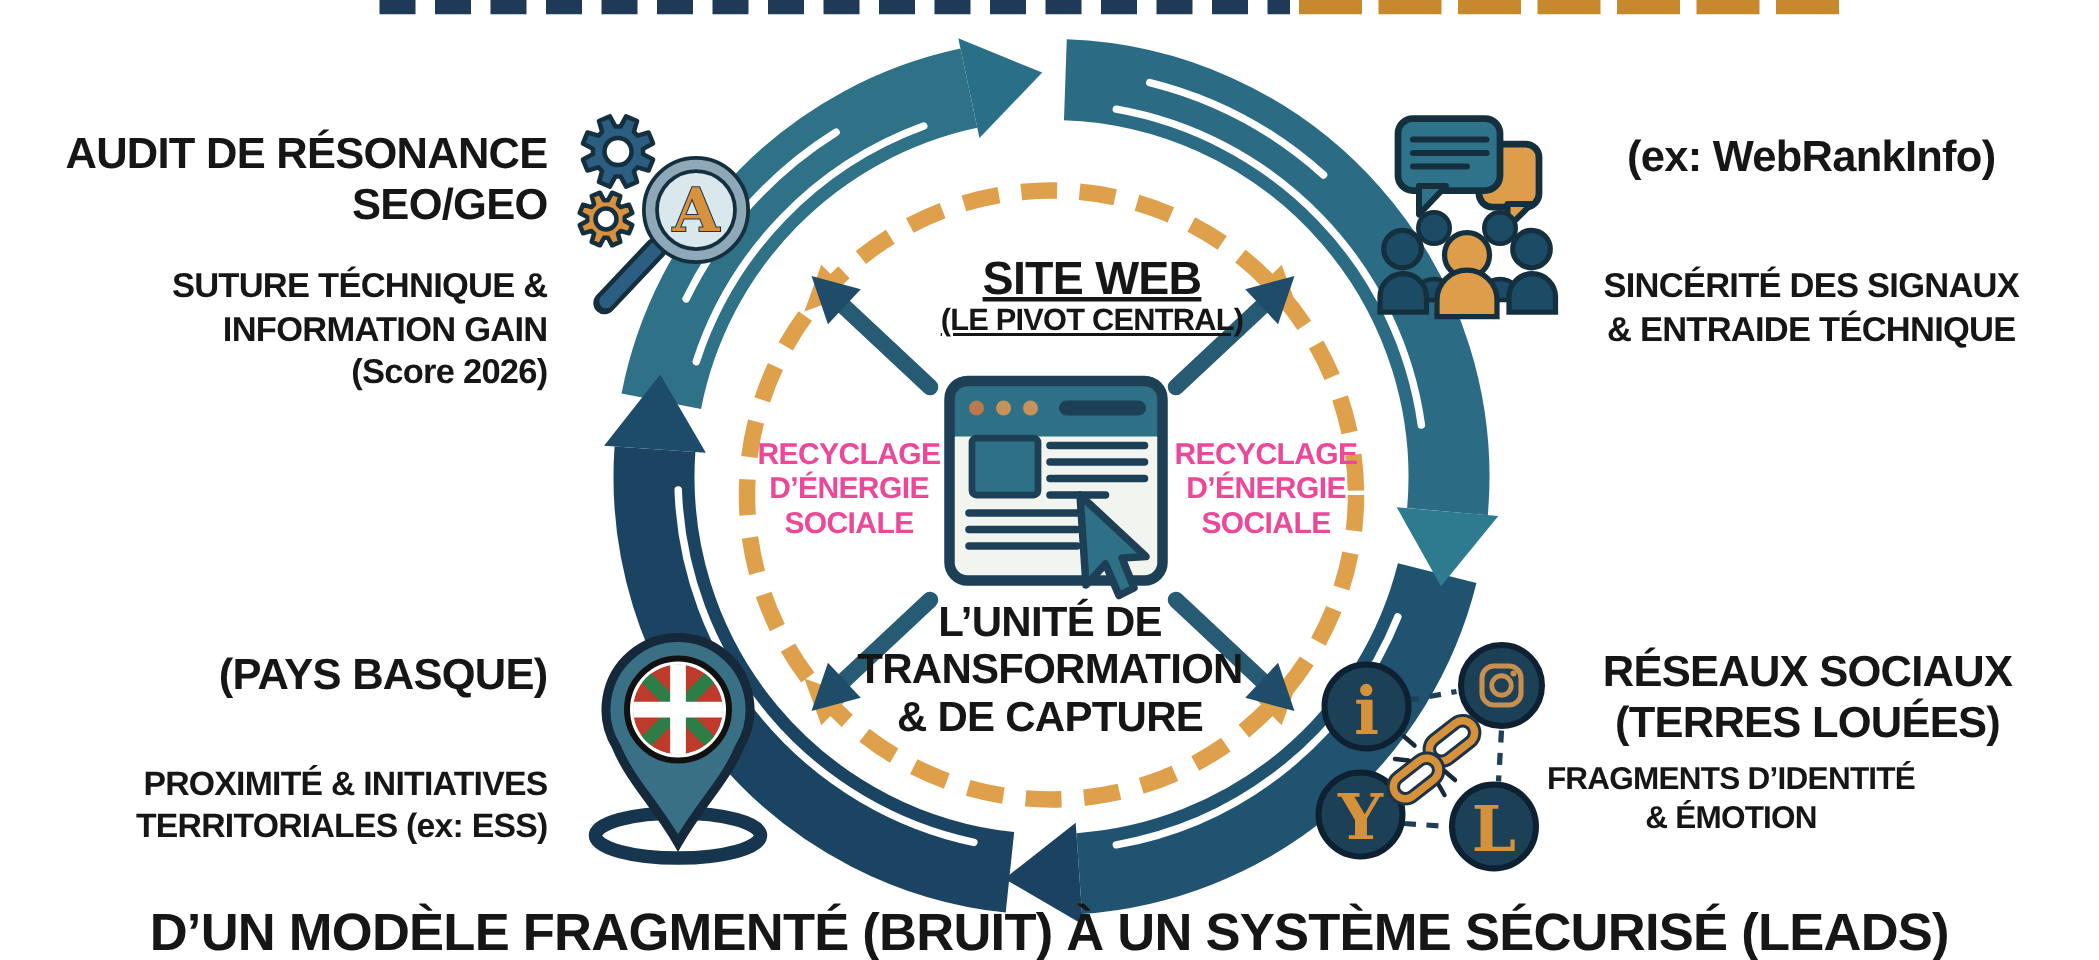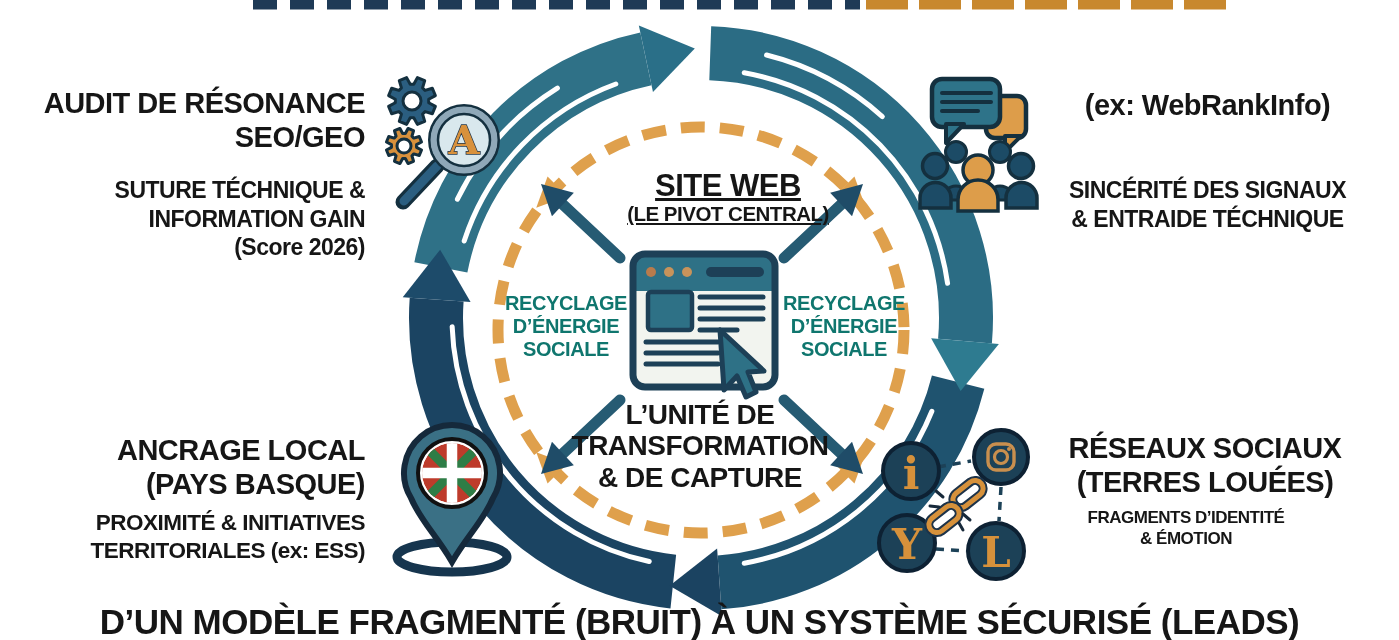--- a/index.html
+++ b/index.html
@@ -6,21 +6,21 @@
   #stage{
     position:relative;width:1399px;height:640px;overflow:hidden;background:#ffffff;
     font-family:"Liberation Sans","DejaVu Sans",sans-serif;color:#161616;
   }
   #art{position:absolute;left:0;top:0;z-index:1;}
   .txt{position:absolute;z-index:2;font-weight:700;letter-spacing:-0.5px;}
   .big{font-size:29px;line-height:1.18;}
   .mid{font-size:23px;line-height:1.24;}
   .right{text-align:right;}
   .center{text-align:center;}
-  .orange{color:#0f766e;}
+  .orange{color:#ec4899;}
   .note{font-size:17.5px;line-height:1.35;letter-spacing:-0.2px;}
   .hub-t{font-size:31px;line-height:1.0;}
   .hub-s{font-size:20.5px;line-height:1.3;}
   .unit{font-size:28px;line-height:1.12;}
   .recy{font-size:20px;line-height:1.16;letter-spacing:-0.4px;}
   .footer-cap{font-size:35px;letter-spacing:-0.5px;white-space:nowrap;}
 </style>
 </head>
 <body>
 
@@ -161,33 +161,32 @@
   <div class="txt big center" style="left:1040px;top:88px;width:335px;">
     <div>(ex: WebRankInfo)</div>
   </div>
   <div class="txt mid center" style="left:1040px;top:176px;width:335px;">
     <div>SINCÉRITÉ DES SIGNAUX</div>
     <div>&amp; ENTRAIDE TÉCHNIQUE</div>
   </div>
 
 
   <div class="txt big right" style="left:40px;top:433px;width:325px;">
-    <div>ANCRAGE LOCAL</div>
     <div>(PAYS BASQUE)</div>
   </div>
   <div class="txt right" style="left:40px;top:509px;width:325px;font-size:22.5px;line-height:1.24;">
     <div>PROXIMITÉ &amp; INITIATIVES</div>
     <div>TERRITORIALES (ex: ESS)</div>
   </div>
 
   <div class="txt big center" style="left:1045px;top:431px;width:320px;text-align:center;">
     <div>RÉSEAUX SOCIAUX</div>
     <div>(TERRES LOUÉES)</div>
   </div>
-  <div class="txt center" style="left:1026px;top:507px;width:320px;font-size:17px;line-height:1.24;">
+  <div class="txt center" style="left:994px;top:507px;width:320px;font-size:21px;line-height:1.24;">
     <div>FRAGMENTS D’IDENTITÉ</div>
     <div>&amp; ÉMOTION</div>
   </div>
 
   <div class="txt center" style="left:588px;top:170px;width:280px;text-decoration:underline;">
     <div class="hub-t">SITE WEB</div>
     <div class="hub-s">(LE PIVOT CENTRAL)</div>
   </div>
 
   <div class="txt recy center orange" style="left:503px;top:292px;width:126px;">

